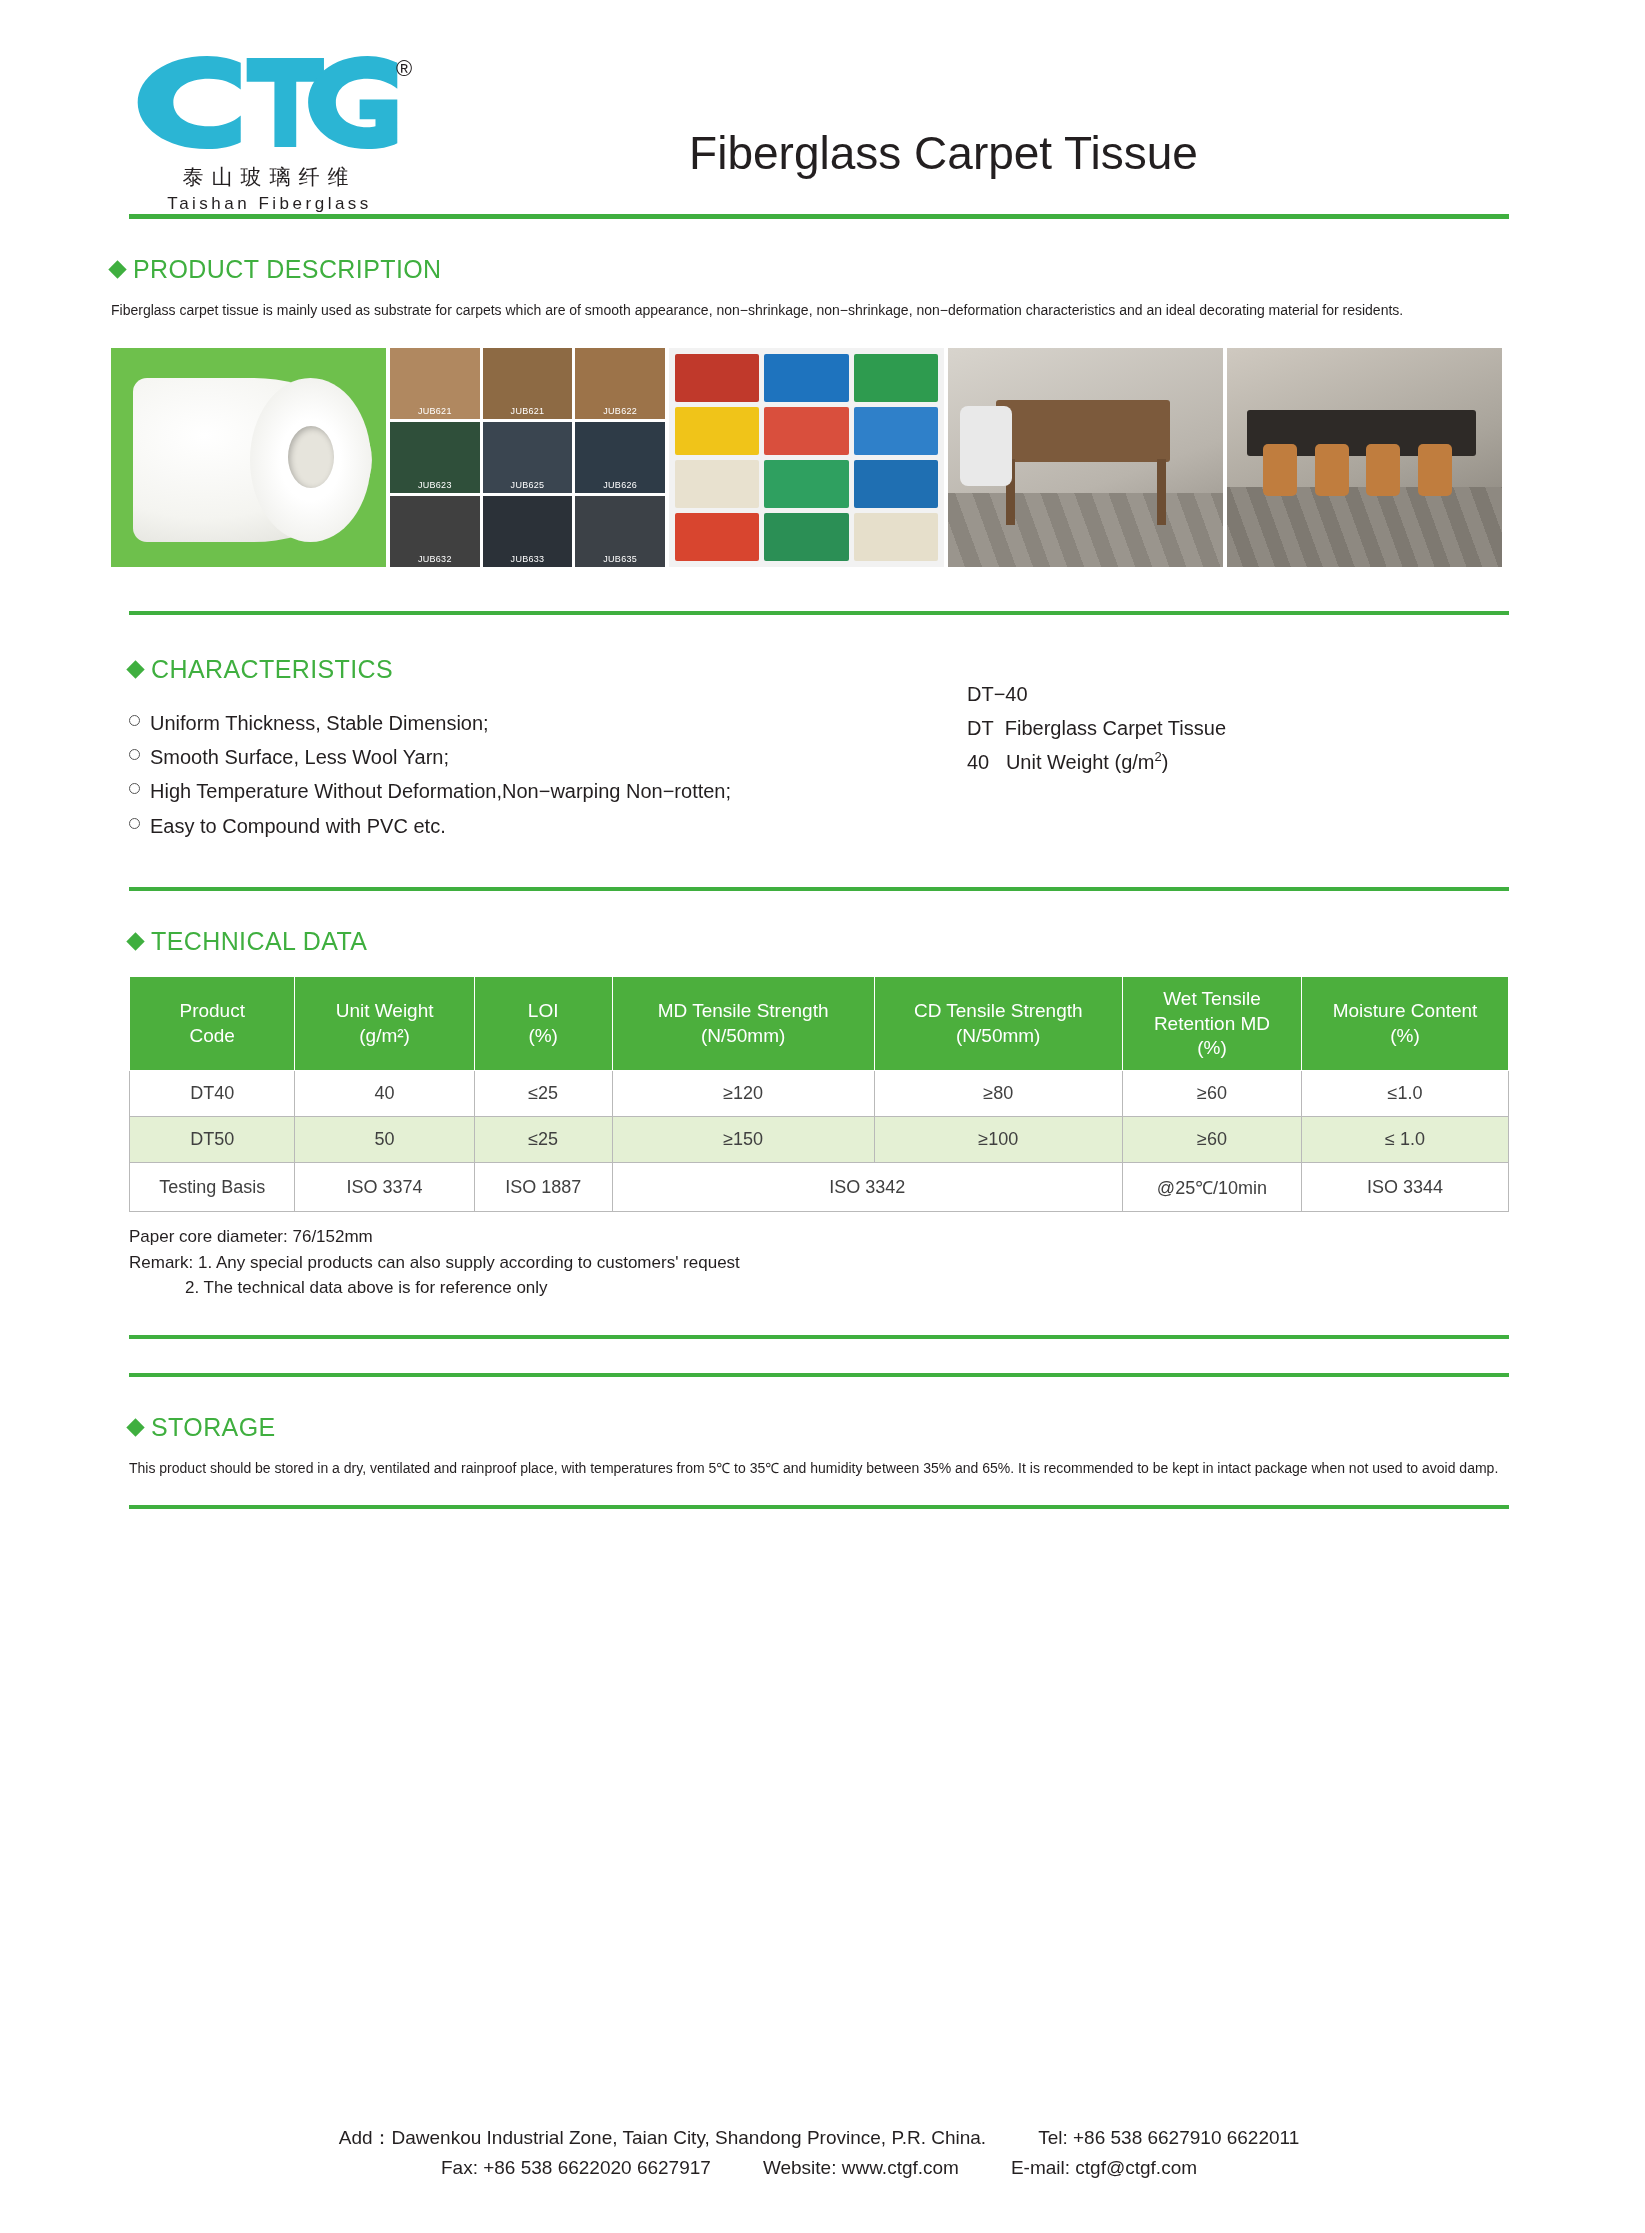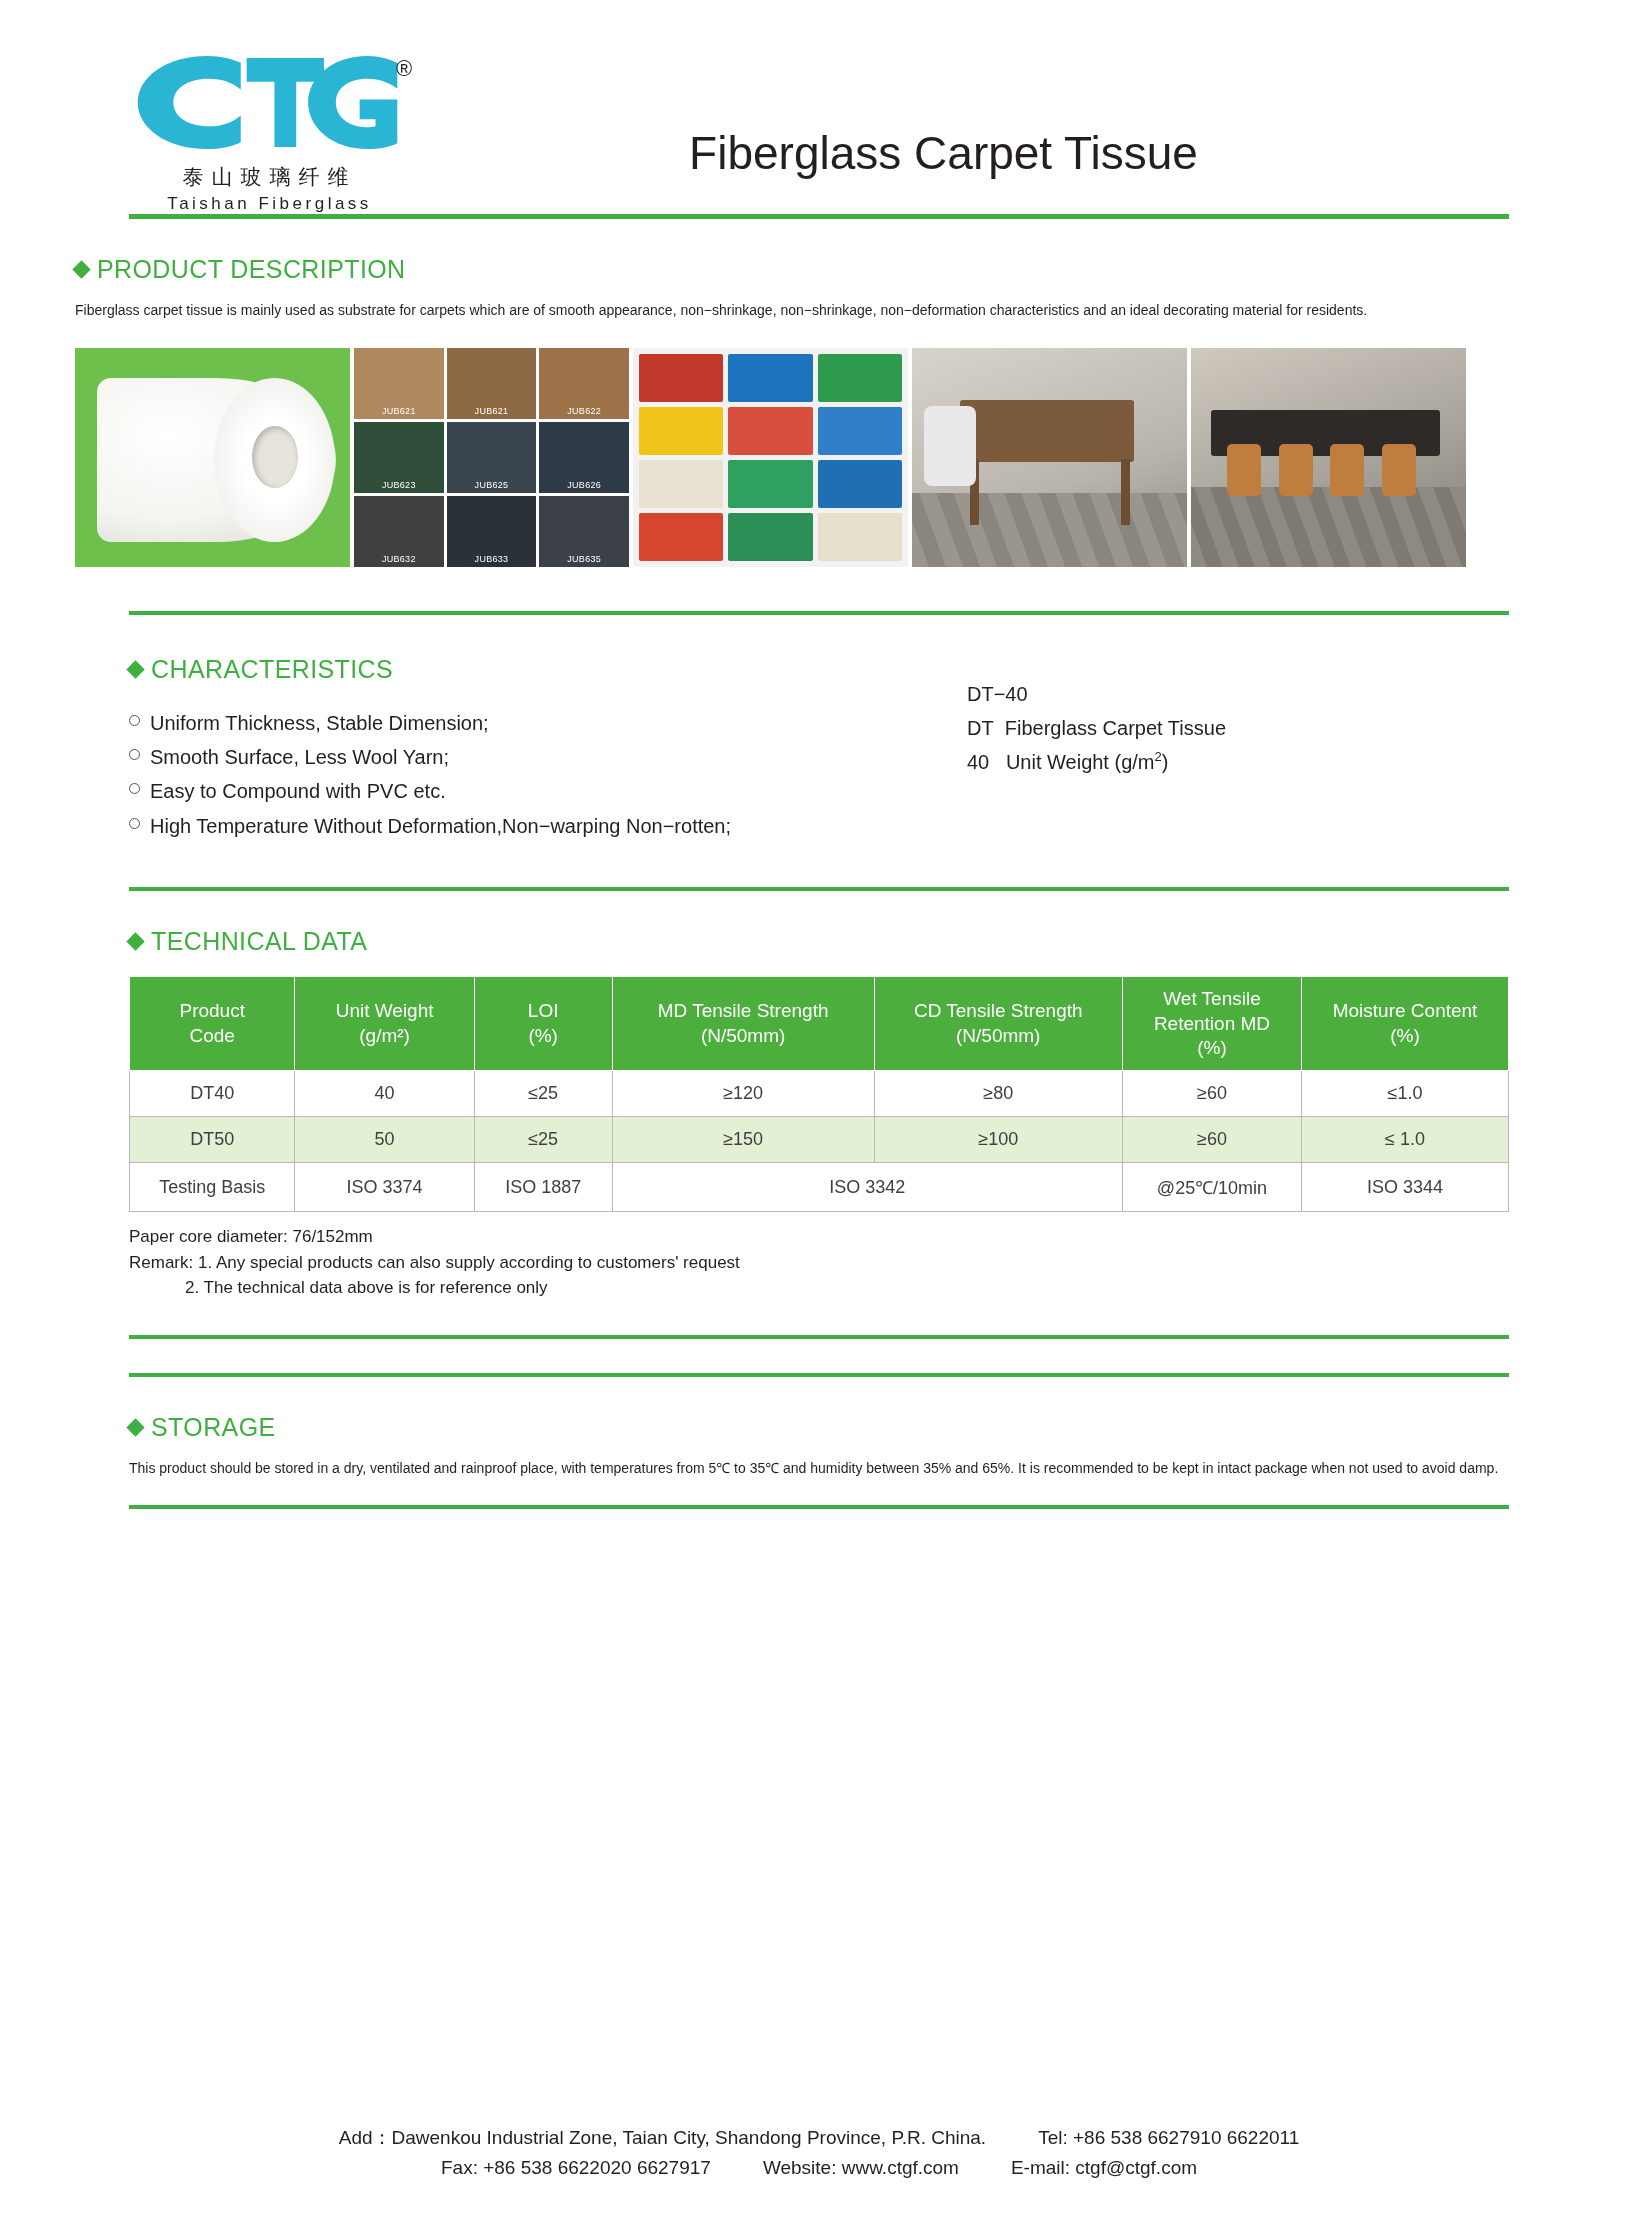--- a/index.html
+++ b/index.html
@@ -95,21 +95,21 @@
   }
 
   .body-text {
     font-size: 14px;
     line-height: 1.55;
     color: #231f20;
     text-align: justify;
   }
 
   
-  .pd-block { padding: 36px 137px 0 75px; }
+  .pd-block { padding: 36px 137px 0 75px; margin-left: 36px; }
   .pd-text { margin-top: 16px; }
 
   
   .img-strip {
     margin: 26px 0 0 0;
     display: flex;
     height: 219px;
     gap: 4px;
   }
   .img-cell { position: relative; overflow: hidden; }
@@ -373,25 +373,25 @@
         <div class="char-item">
           <span class="bullet-ring"></span>
           <span>Uniform Thickness, Stable Dimension;</span>
         </div>
         <div class="char-item">
           <span class="bullet-ring"></span>
           <span>Smooth Surface, Less Wool Yarn;</span>
         </div>
         <div class="char-item">
           <span class="bullet-ring"></span>
-          <span>Easy to Compound with PVC etc.</span>
+          <span>High Temperature Without Deformation,Non−warping Non−rotten;</span>
         </div>
         <div class="char-item">
           <span class="bullet-ring"></span>
-          <span>High Temperature Without Deformation,Non−warping Non−rotten;</span>
+          <span>Easy to Compound with PVC etc.</span>
         </div>
       </div>
     </div>
     <div class="col-right">
       <div class="code-list">
         <div>DT−40</div>
         <div>
           <span class="k">DT</span>&nbsp;
           <span>Fiberglass Carpet Tissue</span>
         </div>

